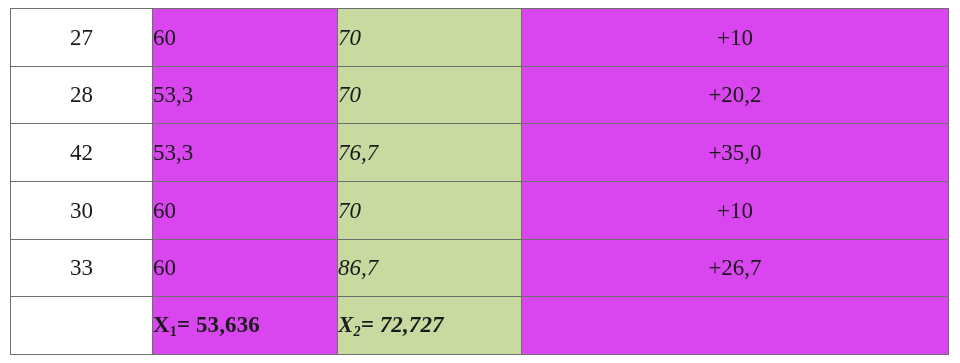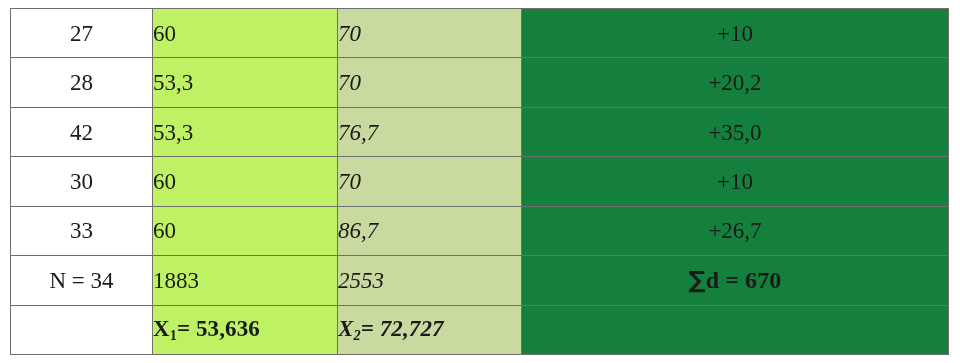--- a/index.html
+++ b/index.html
@@ -58,32 +58,32 @@
   col.c-diff  { width: 427px; }
 
   
   td.idx {
     text-align: center;
     background: #ffffff;
     padding-left: 0;
   }
   td.pre {
     text-align: left;
-    background: #bef264;
+    background: #d946ef;
     padding-left: 9px;
   }
   td.post {
     text-align: left;
     background: #c8daa0;
     padding-left: 9px;
     font-style: italic;
   }
   td.diff {
     text-align: center;
-    background: #15803d;
+    background: #d946ef;
   }
 
   td.bold,
   td.bold span {
     font-weight: bold;
   }
   td.bold {
     font-size: 23px;
     letter-spacing: 0.1px;
   }
@@ -148,26 +148,20 @@
 
 
 
         <tr>
           <td class="idx">33</td>
           <td class="pre">60</td>
           <td class="post">86,7</td>
           <td class="diff">+26,7</td>
         </tr>
 
-        <tr>
-          <td class="idx">N = 34</td>
-          <td class="pre">1883</td>
-          <td class="post">2553</td>
-          <td class="diff bold"><span class="sigma">∑</span><span>d = 670</span></td>
-        </tr>
 
         <tr>
           <td class="idx"></td>
           <td class="pre bold"><span>X</span><sub>1</sub><span>= 53,636</span></td>
           <td class="post bold"><span>X</span><sub>2</sub><span>= 72,727</span></td>
           <td class="diff"></td>
         </tr>
 
       </tbody>
     </table>

